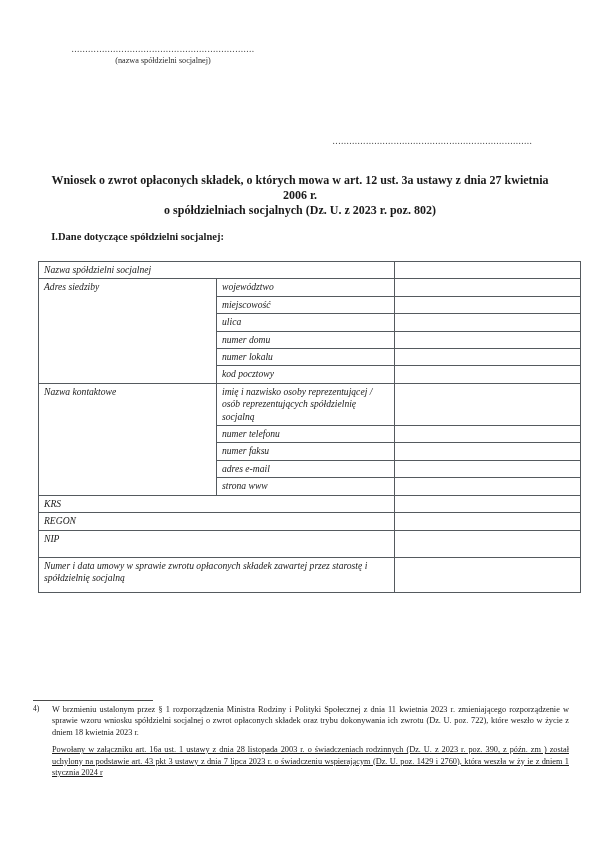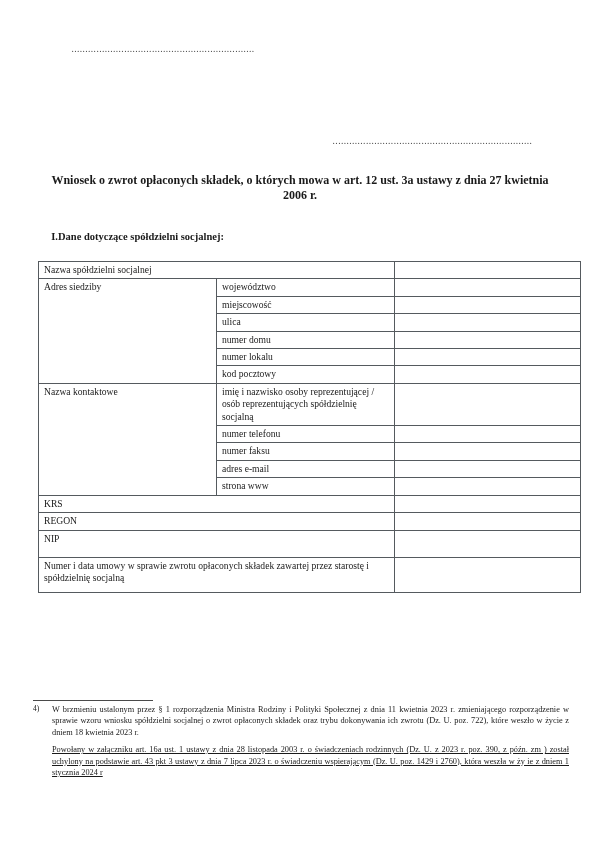--- a/index.html
+++ b/index.html
@@ -113,20 +113,21 @@
   }
 
   
   .form-table {
     position: absolute;
     left: 38px;
     top: 261px;
     width: 524px;
     border-collapse: collapse;
     table-layout: fixed;
+    font-style: italic;
   }
   .form-table td {
     border: 1px solid #555a5e;
     font-size: 9.6px;
     line-height: 12.4px;
     padding: 2px 4px 2px 5px;
     vertical-align: top;
     color: #1a1a1a;
   }
   td.c1 { width: 250px; }
@@ -172,27 +173,29 @@
     text-decoration: underline;
   }
 </style>
 </head>
 <body>
 
 <div class="page">
 
   <div class="hdr-left">
     <div class="dots-line">..................................................................</div>
+    <div class="caption-small">(nazwa spółdzielni socjalnej)</div>
   </div>
 
 
   <div class="hdr-sig-line">........................................................................</div>
 
   <div class="doc-title">
     <div>Wniosek o zwrot opłaconych składek, o których mowa w art. 12 ust. 3a ustawy z dnia 27 kwietnia 2006 r.</div>
+    <div>o spółdzielniach socjalnych (Dz. U. z 2023 r. poz. 802)</div>
   </div>
 
   <div class="section-head">
     <span class="numeral">I.</span><span>Dane dotyczące spółdzielni socjalnej:</span>
   </div>
 
   <table class="form-table">
     <tbody>
       <tr>
         <td class="c1" colspan="2" style="width:346px">Nazwa spółdzielni socjalnej</td>

